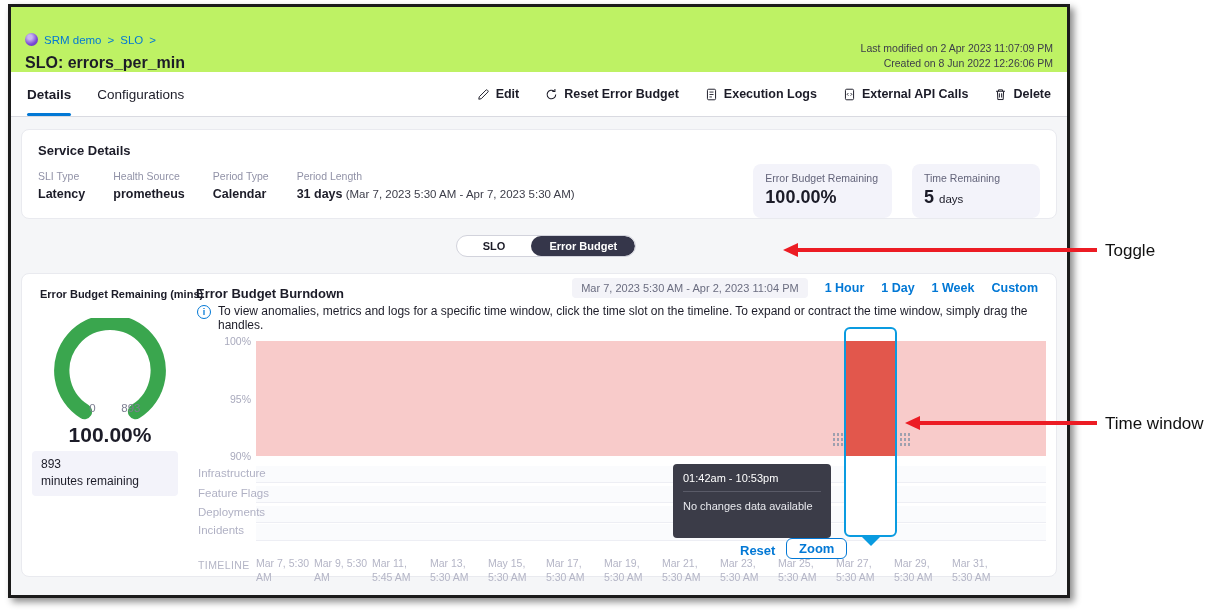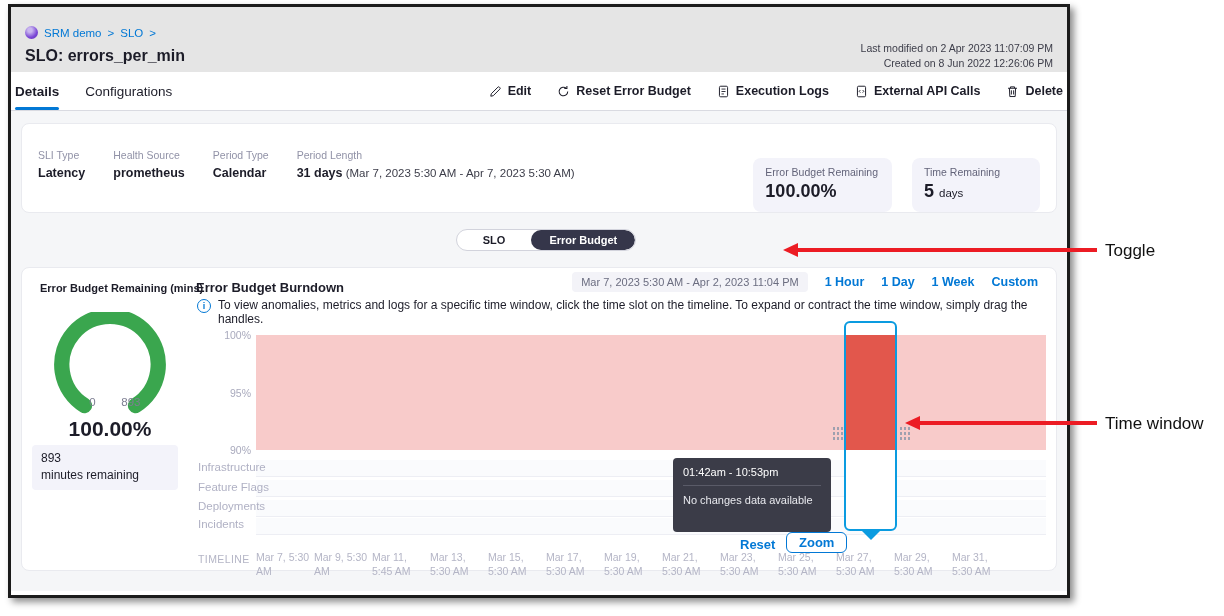--- a/index.html
+++ b/index.html
@@ -4,30 +4,30 @@
 <style>
   * { box-sizing: border-box; margin: 0; padding: 0; }
   html,body { width:1224px; height:616px; background:#fff; font-family:"Liberation Sans", sans-serif; }
   .stage { position:relative; width:1224px; height:616px; background:#fff; overflow:hidden; }
 
   
   .frame { position:absolute; left:8px; top:4px; width:1062px; height:594px;
            border:3px solid #1b1b1b; background:#fff; box-shadow:4px 4px 7px rgba(0,0,0,.45); overflow:hidden; }
 
   
-  .hdr { height:65px; background:#e5e5e5; padding:19px 14px 0 14px; position:relative; }
+  .hdr { height:65px; background:#bef264; padding:26px 14px 0 14px; position:relative; }
   .crumb { display:flex; align-items:center; gap:6px; font-size:11.5px; color:#0278d5; }
   .logo { width:13px; height:13px; border-radius:50%;
           background:radial-gradient(circle at 38% 32%, #c9b6ef 0 18%, #7b48d6 60%, #5d2fb5 100%); display:inline-block; }
   .crumb .sep { color:#0278d5; }
   .page-title { font-size:16px; font-weight:bold; color:#1c1c28; margin-top:8px; }
   .stamps { position:absolute; right:14px; top:34px; text-align:right; font-size:10.5px; color:#3c3d49; line-height:1.45; }
 
   
-  .tabbar { height:39px; background:#fff; border-bottom:1px solid #d9dae1; display:flex; align-items:center; padding:0 4px; }
+  .tabbar { height:45px; background:#fff; border-bottom:1px solid #d9dae1; display:flex; align-items:center; padding:0 16px; }
   .tabs { display:flex; gap:26px; height:100%; align-items:center; }
   .tab { font-size:13.5px; color:#1c1c28; position:relative; height:100%; display:flex; align-items:center; cursor:pointer; }
   .tab.active { font-weight:bold; }
   .tab.active::after { content:""; position:absolute; left:0; right:0; bottom:0; height:3px; background:#0278d5; border-radius:2px; }
   .toolbar { margin-left:auto; display:flex; align-items:center; gap:26px; }
   .tbtn { display:flex; align-items:center; gap:6px; font-size:12.5px; font-weight:bold; color:#1c1c28; cursor:pointer; white-space:nowrap; }
   .tbtn svg { display:block; }
 
   
   .bodyarea { background:#f5f6f8; height:480px; padding:12px 10px 0 10px; }
@@ -171,20 +171,21 @@
               </svg>
             </span>
           <span>Delete</span>
         </div>
       </div>
     </div>
 
     <div class="bodyarea">
 
       <div class="card card1">
+        <div class="sec-title">Service Details</div>
         <div class="fields">
           <div>
             <div class="fld-label">SLI Type</div>
             <div class="fld-value">Latency</div>
           </div>
           <div>
             <div class="fld-label">Health Source</div>
             <div class="fld-value">prometheus</div>
           </div>
           <div>
@@ -272,21 +273,21 @@
           <div class="handle h-r"></div>
 
           <div class="resetbtn">Reset</div>
           <div class="zoombtn">Zoom</div>
 
           <div class="tl-label">TIMELINE</div>
           <div class="tick" style="left:60px;">Mar 7, 5:30 AM</div>
           <div class="tick" style="left:118px;">Mar 9, 5:30 AM</div>
           <div class="tick" style="left:176px;">Mar 11, 5:45 AM</div>
           <div class="tick" style="left:234px;">Mar 13, 5:30 AM</div>
-          <div class="tick" style="left:292px;">Mar 15, 5:30 AM</div>
+          <div class="tick" style="left:292px;">May 15, 5:30 AM</div>
           <div class="tick" style="left:350px;">Mar 17, 5:30 AM</div>
           <div class="tick" style="left:408px;">Mar 19, 5:30 AM</div>
           <div class="tick" style="left:466px;">Mar 21, 5:30 AM</div>
           <div class="tick" style="left:524px;">Mar 23, 5:30 AM</div>
           <div class="tick" style="left:582px;">Mar 25, 5:30 AM</div>
           <div class="tick" style="left:640px;">Mar 27, 5:30 AM</div>
           <div class="tick" style="left:698px;">Mar 29, 5:30 AM</div>
           <div class="tick" style="left:756px;">Mar 31, 5:30 AM</div>
         </div>
 

